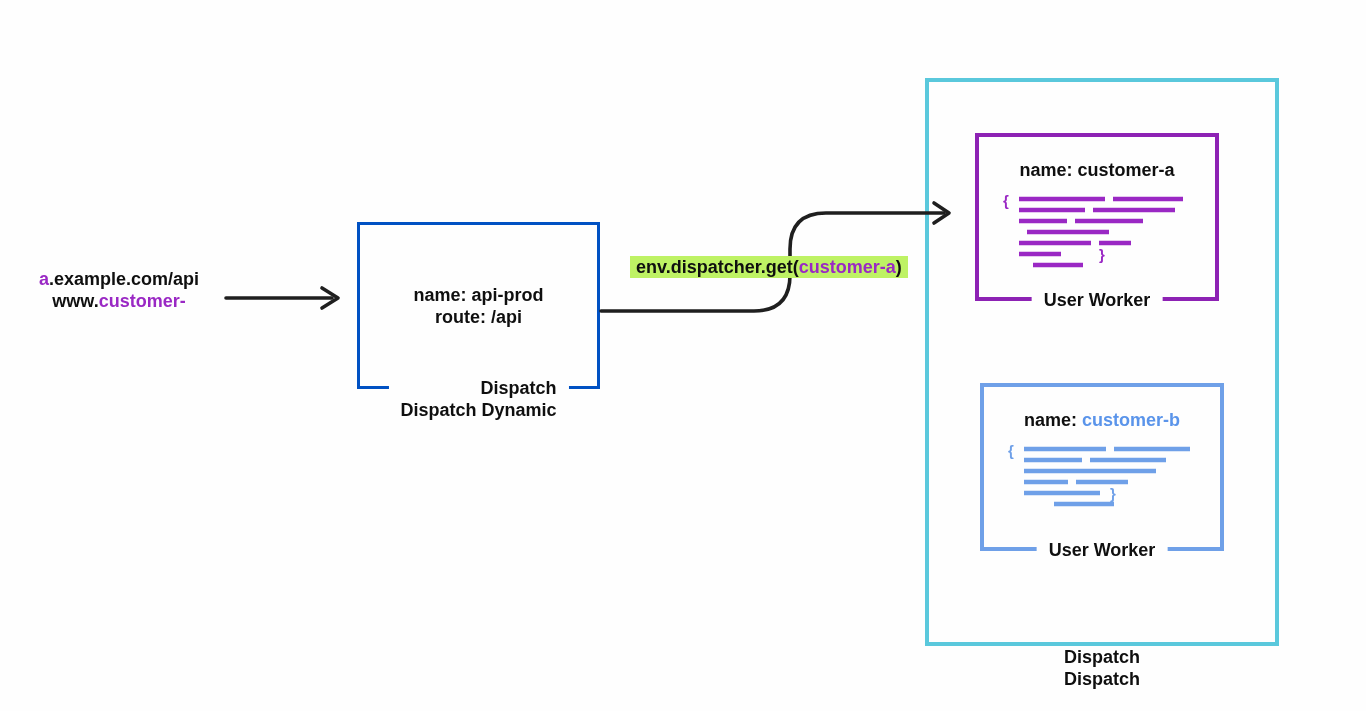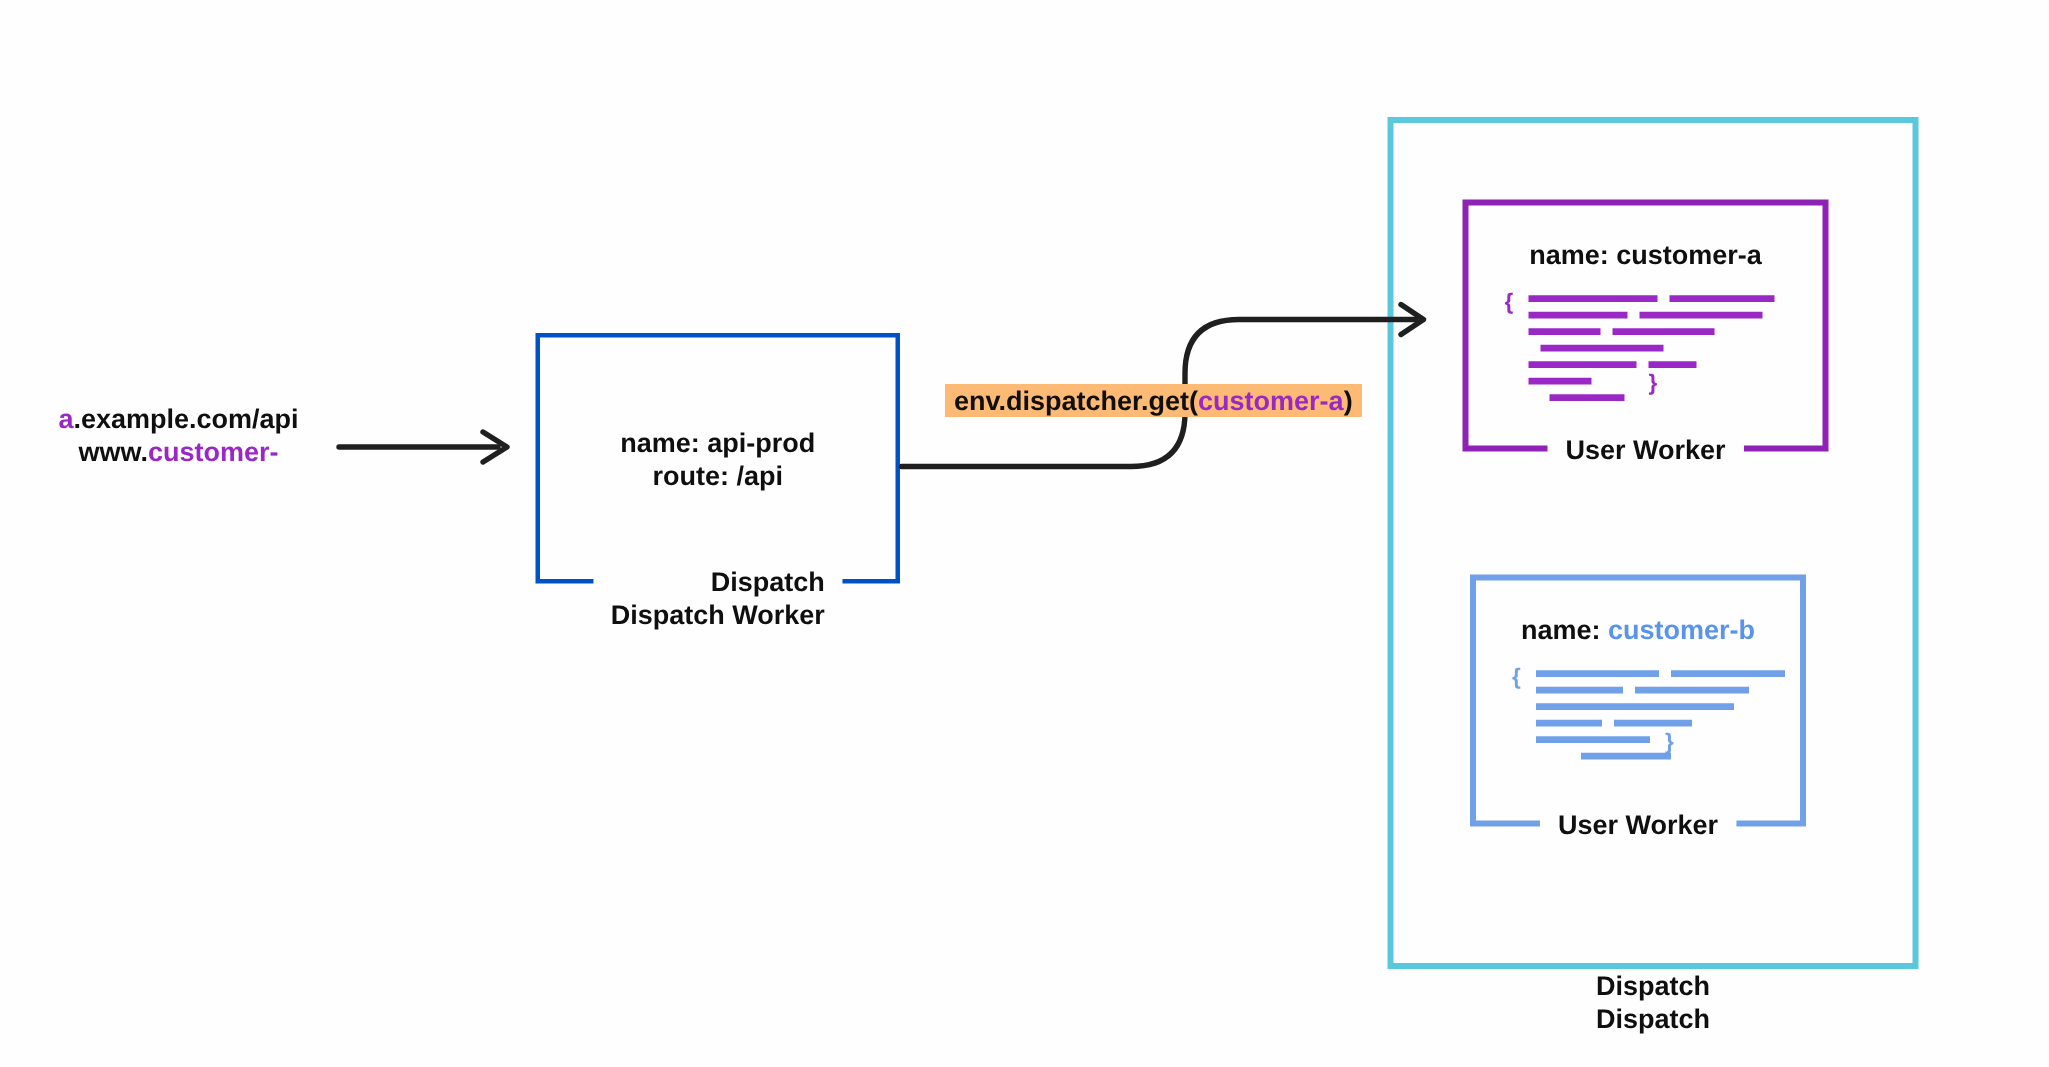--- a/index.html
+++ b/index.html
@@ -20,28 +20,28 @@
   .box{position:absolute;box-sizing:border-box;z-index:2;}
   .box-label{
     position:absolute;left:50%;transform:translateX(-50%);
     background:#fefefe;padding:0 12px;text-align:right;white-space:nowrap;
   }
 
   #dispatch-box{left:357px;top:222px;width:243px;height:167px;border:3px solid #0051c3;background:#fefefe;}
   #dispatch-box .inner{position:absolute;inset:0;display:flex;flex-direction:column;align-items:center;justify-content:center;text-align:center;}
   #dispatch-label{top:calc(100% - 9px);}
 
-  #dispatcher-call{left:630px;top:256px;z-index:4;background:#fdba74;padding:0 6px;white-space:nowrap;}
+  #dispatcher-call{left:630px;top:256px;z-index:4;background:#bef264;padding:0 6px;white-space:nowrap;}
 
   #namespace-box{left:925px;top:78px;width:354px;height:568px;border:4px solid #5ac8dc;background:transparent;}
   #namespace-label{top:calc(100% - 14px);margin-top:18px;}
 
   .worker{position:absolute;box-sizing:border-box;background:#fefefe;}
   #worker-a{left:46px;top:51px;width:244px;height:168px;border:4px solid #8d22b4;}
-  #worker-b{left:51px;top:301px;width:224px;height:168px;border:4px solid #6fa0e8;}
+  #worker-b{left:51px;top:301px;width:244px;height:168px;border:4px solid #6fa0e8;}
   .worker-name{margin-top:22px;text-align:center;}
   .code{position:absolute;left:24px;top:56px;}
   .worker-label{top:calc(100% - 8px);}
 </style>
 </head>
 <body>
 
 <div class="abs" id="diagram" style="left:0;top:0;width:1366px;height:711px;">
 
   <svg id="arrow-layer" class="abs" width="1366" height="711" viewBox="0 0 1366 711">
@@ -58,21 +58,21 @@
     <div><span>www.</span><span class="purple">customer-</span></div>
   </div>
 
   <div id="dispatch-box" class="box">
     <div class="inner txt">
       <div>name: api-prod</div>
       <div>route: /api</div>
     </div>
     <div id="dispatch-label" class="box-label txt">
       <div>Dispatch</div>
-      <div>Dispatch Worker</div>
+      <div>Dispatch Dynamic</div>
     </div>
   </div>
 
   <div id="dispatcher-call" class="abs txt">
     <span>env.dispatcher.get(</span><span class="purple">customer-a</span><span>)</span>
   </div>
 
   <div id="namespace-box" class="box">
 
     <div id="worker-a" class="worker">

